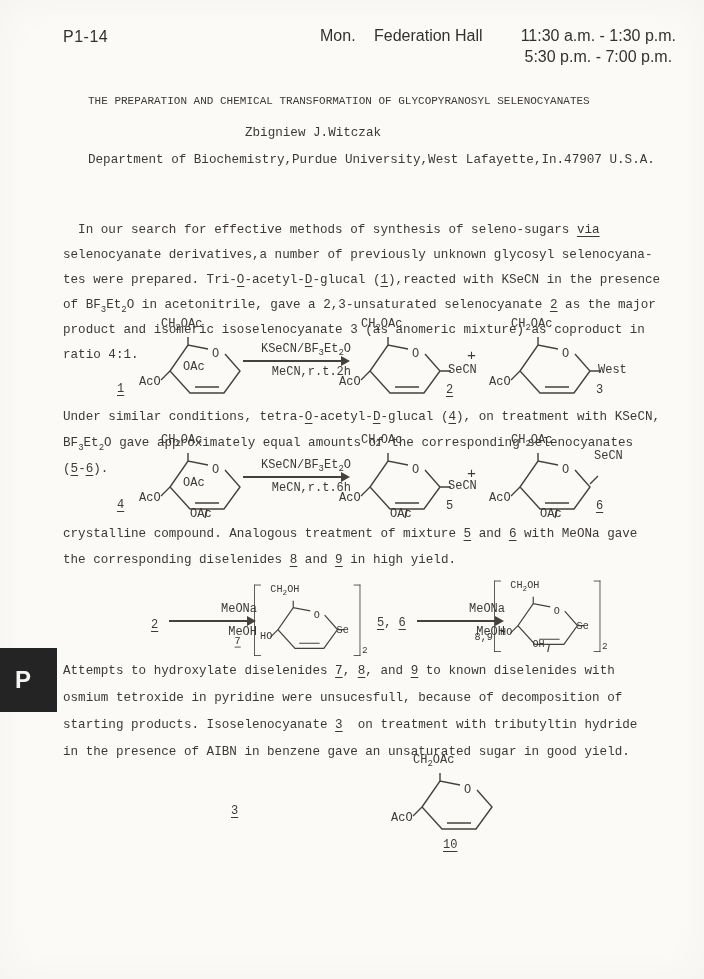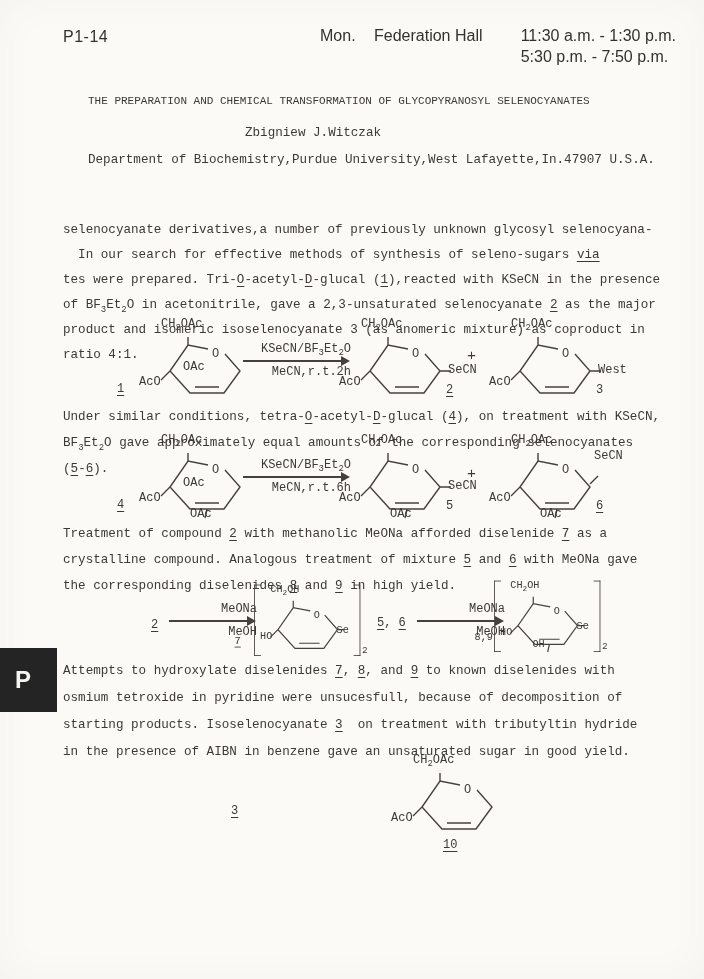--- a/index.html
+++ b/index.html
@@ -4,21 +4,21 @@
 <style>
   html,body{margin:0;padding:0;background:#d8d8d4;}
   .page{position:relative;width:704px;height:979px;margin:0 auto;background:#fbfaf7;
         font-family:"Liberation Mono",monospace;color:#3c3936;overflow:hidden;
         box-shadow:inset 0 0 40px rgba(0,0,0,0.03);}
   
   .hdr span,.hdr-times{font-family:"Liberation Sans",sans-serif;font-size:16px;color:#33312e;}
   .hdr-code{position:absolute;left:63px;top:28px;letter-spacing:.5px;}
   .hdr-day{position:absolute;left:320px;top:27px;}
   .hdr-hall{position:absolute;left:374px;top:27px;}
-  .hdr-times{position:absolute;right:28px;top:25px;text-align:left;line-height:21px;}
+  .hdr-times{position:absolute;right:28px;top:25px;text-align:center;line-height:21px;}
   
   .title{position:absolute;left:88px;top:95px;font-size:11px;white-space:pre;}
   .author{position:absolute;left:245px;top:126px;font-size:12.6px;white-space:pre;}
   .affil{position:absolute;left:88px;top:153px;font-size:12.6px;white-space:pre;}
   .para{position:absolute;font-size:12.6px;}
   .para .tline{white-space:pre;}
   .u{text-decoration:underline;text-underline-offset:2.5px;}
   sub{font-size:9px;line-height:0;}
   
   .scheme{position:absolute;font-size:12px;}
@@ -61,31 +61,31 @@
 <body>
 
 <div class="page">
 
   <div class="hdr">
     <span class="hdr-code">P1-14</span>
     <span class="hdr-day">Mon.</span>
     <span class="hdr-hall">Federation Hall</span>
     <div class="hdr-times">
       <div>11:30 a.m. - 1:30 p.m.</div>
-      <div>5:30 p.m. - 7:50 p.m.</div>
+      <div>5:30 p.m. - 7:00 p.m.</div>
     </div>
   </div>
 
   <div class="title">THE PREPARATION AND CHEMICAL TRANSFORMATION OF GLYCOPYRANOSYL SELENOCYANATES</div>
   <div class="author">Zbigniew J.Witczak</div>
   <div class="affil">Department of Biochemistry,Purdue University,West Lafayette,In.47907 U.S.A.</div>
 
   <div class="para" style="left:63px;top:218px;line-height:25px">
+      <div class="tline">  In our search for effective methods of synthesis of seleno-sugars <span class="u">via</span></div>
       <div class="tline">selenocyanate derivatives,a number of previously unknown glycosyl selenocyana-</div>
-      <div class="tline">  In our search for effective methods of synthesis of seleno-sugars <span class="u">via</span></div>
       <div class="tline">tes were prepared. Tri-<span class="u">O</span>-acetyl-<span class="u">D</span>-glucal (<span class="u">1</span>),reacted with KSeCN in the presence</div>
       <div class="tline">of BF<sub>3</sub>Et<sub>2</sub>O in acetonitrile, gave a 2,3-unsaturated selenocyanate <span class="u">2</span> as the major</div>
       <div class="tline">product and isomeric isoselenocyanate 3 (as anomeric mixture) as coproduct in</div>
       <div class="tline">ratio 4:1.</div>
     </div>
 
   <div class="scheme" style="left:115px;top:322px;width:566px;height:86px">
     <div class="struct-slot" style="left:28px;top:0">
         <svg viewBox="0 0 100 78" width="100" height="78" class="ring-svg">
           <path d="M67,19 L82,36 L66,58 L32,58 L12,36 L30,10 L50,14 M37,52 L61,52 M30,10 L30,2 M12,36 L3,45"></path>
@@ -166,21 +166,20 @@
         </svg>
         <div class="lbl lbl-top">CH<sub>2</sub>OAc</div>
         <div class="lbl lbl-left">AcO</div>
         <div class="lbl lbl-rtop">SeCN</div>
         <div class="lbl lbl-bottom">OAc</div>
         <div class="lbl num-br"><span class="u">6</span></div>
       </div>
   </div>
 
   <div class="para" style="left:63px;top:521px;line-height:26px">
-      <div class="tline">Treatment of compound <span class="u">2</span> with methanolic MeONa afforded diselenide <span class="u">7</span> as a</div>
       <div class="tline">crystalline compound. Analogous treatment of mixture <span class="u">5</span> and <span class="u">6</span> with MeONa gave</div>
       <div class="tline">the corresponding diselenides <span class="u">8</span> and <span class="u">9</span> in high yield.</div>
     </div>
 
   <div class="scheme" style="left:115px;top:584px;width:566px;height:84px">
     <div class="rlabel" style="left:36px;top:34px"><span class="u">2</span></div>
     <div class="rxn-arrow" style="left:54px;top:18px;width:88px">
       <div class="arr-above">MeONa</div>
       <div class="arr-line"></div>
       <div class="arr-below">MeOH</div>

